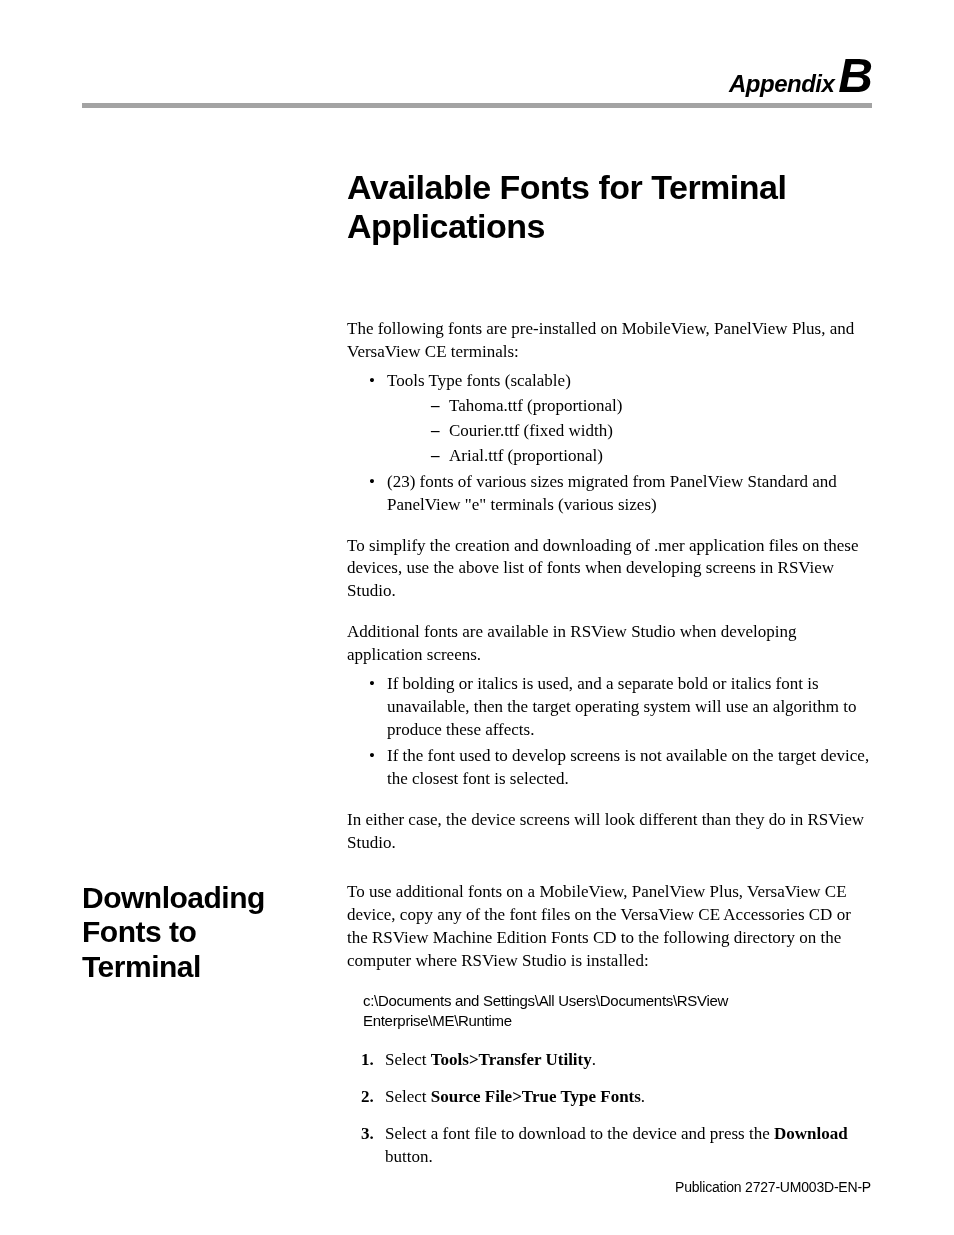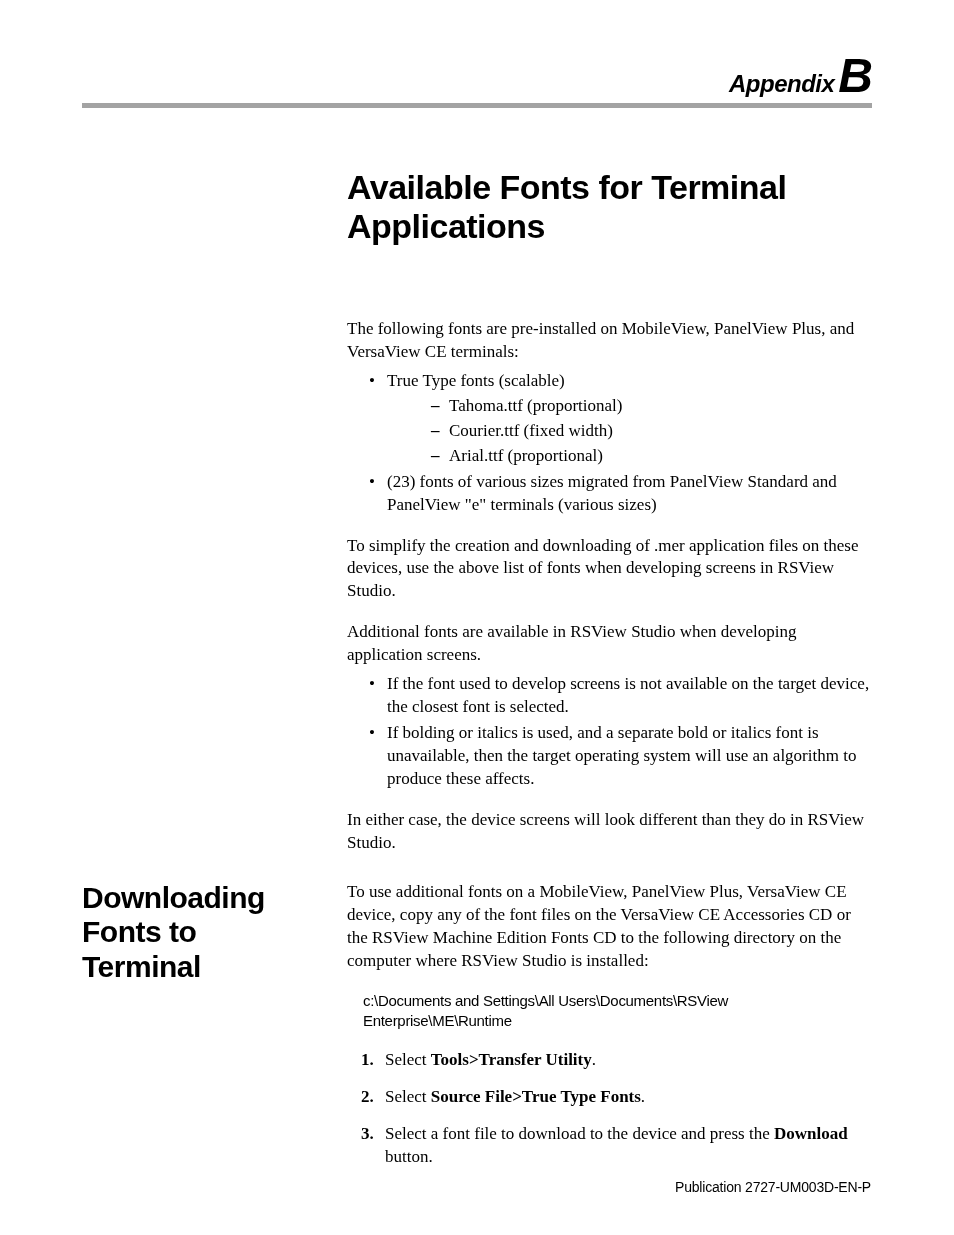--- a/index.html
+++ b/index.html
@@ -143,36 +143,36 @@
     <span> </span>
     <span class="appendix-letter">B</span>
   </div>
 
   <h1 class="main-heading">Available Fonts for Terminal Applications</h1>
 
   <div class="content-col">
     <p>The following fonts are pre-installed on MobileView, PanelView Plus, and VersaView CE terminals:</p>
     <ul class="bullets">
       <li>
-        <span>True Type fonts (scalable)</span>
+        <span>Tools Type fonts (scalable)</span>
         <ul class="dashes">
           <li>Tahoma.ttf (proportional)</li>
           <li>Courier.ttf (fixed width)</li>
           <li>Arial.ttf (proportional)</li>
         </ul>
       </li>
       <li>(23) fonts of various sizes migrated from PanelView Standard and PanelView "e" terminals (various sizes)</li>
     </ul>
 
     <p class="para-gap">To simplify the creation and downloading of .mer application files on these devices, use the above list of fonts when developing screens in RSView Studio.</p>
 
     <p class="para-gap">Additional fonts are available in RSView Studio when developing application screens.</p>
     <ul class="bullets">
+      <li>If bolding or italics is used, and a separate bold or italics font is unavailable, then the target operating system will use an algorithm to produce these affects.</li>
       <li>If the font used to develop screens is not available on the target device, the closest font is selected.</li>
-      <li>If bolding or italics is used, and a separate bold or italics font is unavailable, then the target operating system will use an algorithm to produce these affects.</li>
     </ul>
 
     <p class="para-gap">In either case, the device screens will look different than they do in RSView Studio.</p>
   </div>
 
   <div class="section-row">
     <div class="side-heading">Downloading Fonts to Terminal</div>
     <div class="section-body">
       <p>To use additional fonts on a MobileView, PanelView Plus, VersaView CE device, copy any of the font files on the VersaView CE Accessories CD or the RSView Machine Edition Fonts CD to the following directory on the computer where RSView Studio is installed:</p>
       <div class="code-path">c:\Documents and Settings\All Users\Documents\RSView Enterprise\ME\Runtime</div>

